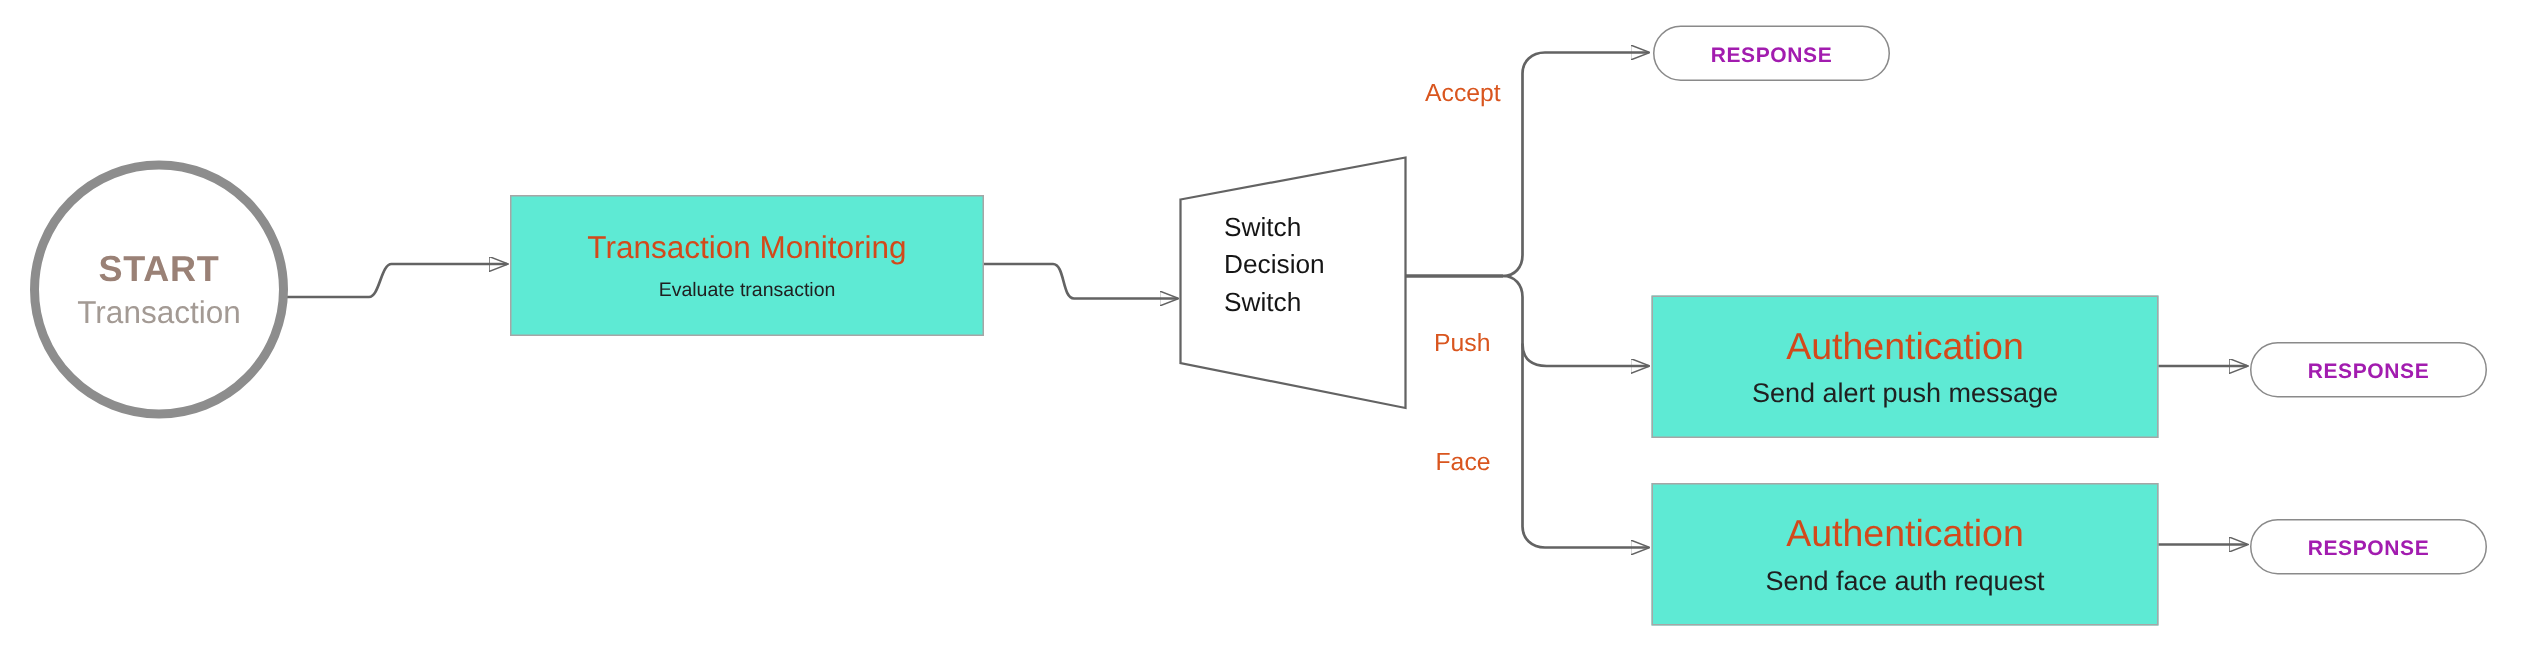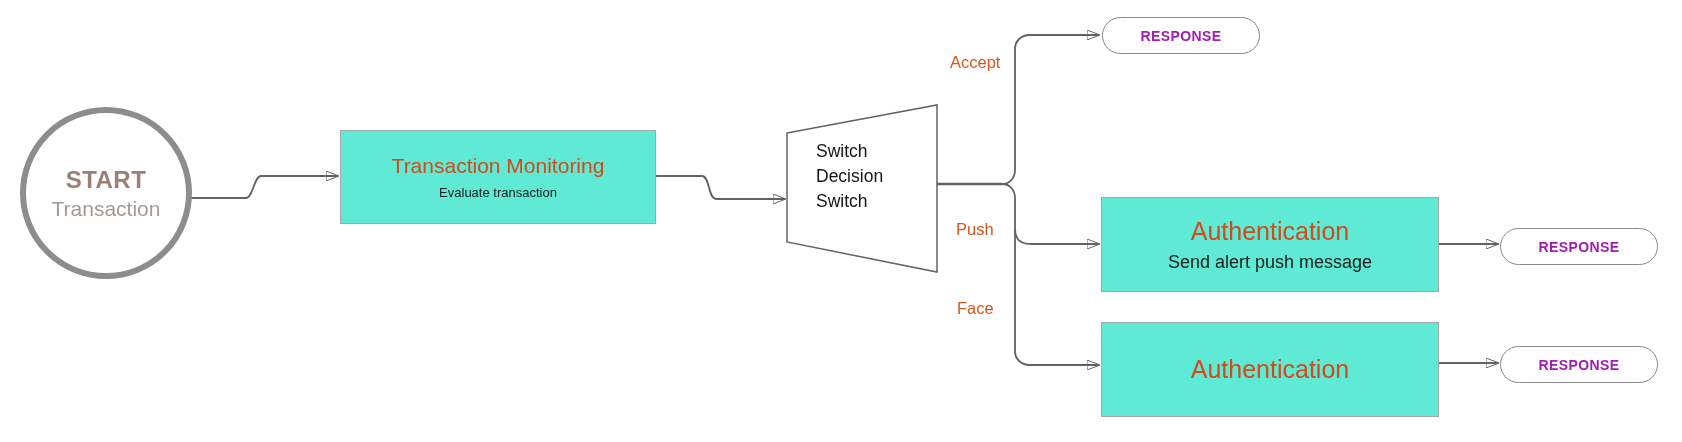--- a/index.html
+++ b/index.html
@@ -102,17 +102,18 @@
 <div class="edge-label push">Push</div>
 <div class="edge-label face">Face</div>
 
 <div class="box auth auth-push">
   <div class="title">Authentication</div>
   <div class="subtitle">Send alert push message</div>
 </div>
 
 <div class="box auth auth-face">
   <div class="title">Authentication</div>
+  <div class="subtitle">Send face auth request</div>
 </div>
 
 <div class="pill top">RESPONSE</div>
 <div class="pill middle">RESPONSE</div>
 <div class="pill bottom">RESPONSE</div>
 
 </body></html>

